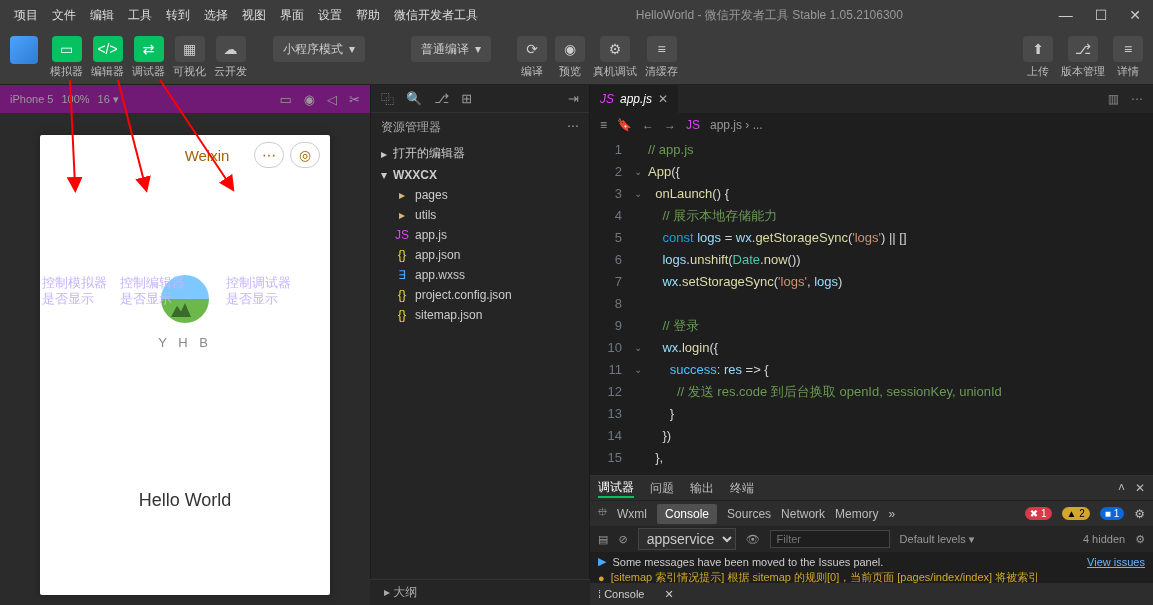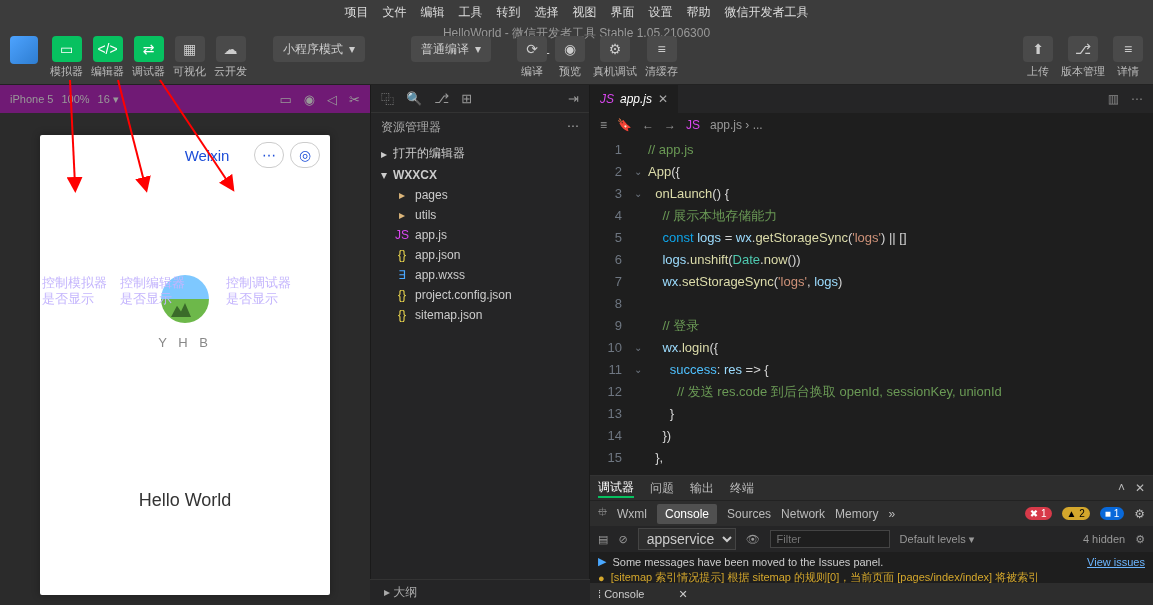--- a/index.html
+++ b/index.html
@@ -1,17 +1,17 @@
 <!DOCTYPE html>
 <html><head>
 <meta charset="utf-8">
 <style>
 * { margin:0; padding:0; box-sizing:border-box; font-family:"Microsoft YaHei",Arial,sans-serif; }
 body { width:1153px; height:605px; background:#2b2b2b; color:#ccc; font-size:12px; overflow:hidden; position:relative; }
-.titlebar { height:30px; background:#3c3c3c; display:flex; align-items:center; padding:0 8px;flex-direction:column; }
+.titlebar { height:30px; background:#3c3c3c; display:flex; align-items:center; padding:0 8px; }
 .menu { display:flex; gap:2px; }
 .menu span { padding:4px 6px; color:#ddd; cursor:pointer; }
 .title-center { flex:1; text-align:center; color:#999; font-size:12px; }
 .winbtns { display:flex; gap:14px; color:#ccc; font-size:14px; }
 .winbtns span { cursor:pointer; padding:2px 4px; }
 
 .toolbar { height:55px; background:#3c3c3c; display:flex; align-items:flex-start; padding:6px 10px; gap:8px; border-bottom:1px solid #222; }
 .tb-btn { display:flex; flex-direction:column; align-items:center; gap:2px; color:#bbb; font-size:11px; }
 .tb-ico { width:30px; height:26px; border-radius:4px; display:flex; align-items:center; justify-content:center; font-size:14px; }
 .green { background:#07c160; color:#fff; }
@@ -22,21 +22,21 @@
 
 .main { display:flex; height:520px; }
 
 .sim { width:370px; background:#2b2b2b; position:relative; }
 .sim-hdr { height:28px; background:#701a75; display:flex; align-items:center; padding:0 10px; color:#999; gap:8px; font-size:11px; }
 .sim-hdr .right { margin-left:auto; display:flex; gap:12px; font-size:13px; }
 .phone { position:absolute; left:40px; top:50px; width:290px; height:460px; background:#fff; border-radius:2px; box-shadow:0 0 8px rgba(0,0,0,.3); }
 .statusbar { height:20px; display:flex; align-items:center; padding:0 8px; font-size:10px; color:#000; }
 .statusbar .sb-r { margin-left:auto; display:flex; align-items:center; gap:4px; }
 .batt { width:20px; height:10px; border:1px solid #000; border-radius:2px; background:linear-gradient(to right,#000 80%,#fff 80%); }
-.navbar { height:40px; display:flex; align-items:center; justify-content:center; color:#1d4ed8; font-size:15px; position:relative;margin-left:44px; }
+.navbar { height:40px; display:flex; align-items:center; justify-content:center; color:#a16207; font-size:15px; position:relative;margin-left:44px; }
 .capsule { position:absolute; right:10px; display:flex; gap:6px; }
 .capsule div { width:30px; height:26px; border:1px solid #ccc; border-radius:14px; display:flex; align-items:center; justify-content:center; font-size:14px; }
 .avatar { width:48px; height:48px; border-radius:50%; background:linear-gradient(#7ec8ff 50%,#6db84a 50%); margin:100px auto 12px; position:relative; overflow:hidden; }
 .avatar::after{content:"";position:absolute;bottom:6px;left:10px;width:20px;height:14px;background:#3a6b2a;clip-path:polygon(0 100%,30% 20%,50% 60%,70% 0,100% 100%);}
 .username { text-align:center; color:#888; letter-spacing:4px; font-size:13px; }
 .hello { text-align:center; color:#333; font-size:18px; margin-top:140px; }
 .anno { position:absolute; color:#c4b5fd; font-size:13px; line-height:16px; pointer-events:none; }
 
 
 .explorer { width:220px; background:#252526; border-left:1px solid #1a1a1a; border-right:1px solid #1a1a1a; }
@@ -76,21 +76,21 @@
 .dbg-sub .tab-act { background:#505050; padding:3px 8px; border-radius:2px; color:#fff; }
 .dbg-sub .r { margin-left:auto; display:flex; gap:10px; align-items:center; }
 .pill { padding:1px 5px; border-radius:8px; font-size:10px; }
 .err { background:#d73a49; color:#fff; } .warn { background:#d4a72c; color:#000; } .info { background:#0969da; color:#fff; }
 .dbg-filter { height:26px; background:#252526; display:flex; align-items:center; padding:0 8px; gap:10px; font-size:11px; color:#999; }
 .dbg-filter input { background:#1e1e1e; border:1px solid #444; color:#ccc; padding:2px 6px; font-size:11px; width:120px; }
 .dbg-filter select { background:#2d2d2d; border:1px solid #444; color:#ccc; font-size:14px; padding:1px 4px; }
 .dbg-body { flex:1; overflow:hidden; font-family:Consolas,monospace; font-size:11px; padding:2px 8px; }
 .dbg-line { display:flex; gap:6px; align-items:center; padding:1px 0; }
 .dbg-line .link { margin-left:auto; color:#6cb6ff; text-decoration:underline; }
-.dbg-foot { height:22px; background:#2d2d2d; display:flex; align-items:center; padding:0 8px; gap:24px; font-size:11px; }
+.dbg-foot { height:22px; background:#2d2d2d; display:flex; align-items:center; padding:0 8px; gap:10px; font-size:11px; }
 </style>
 </head>
 <body>
 
 <div class="titlebar">
   <div class="menu" id="menu">
       <span>项目</span>
       <span>文件</span>
       <span>编辑</span>
       <span>工具</span>

